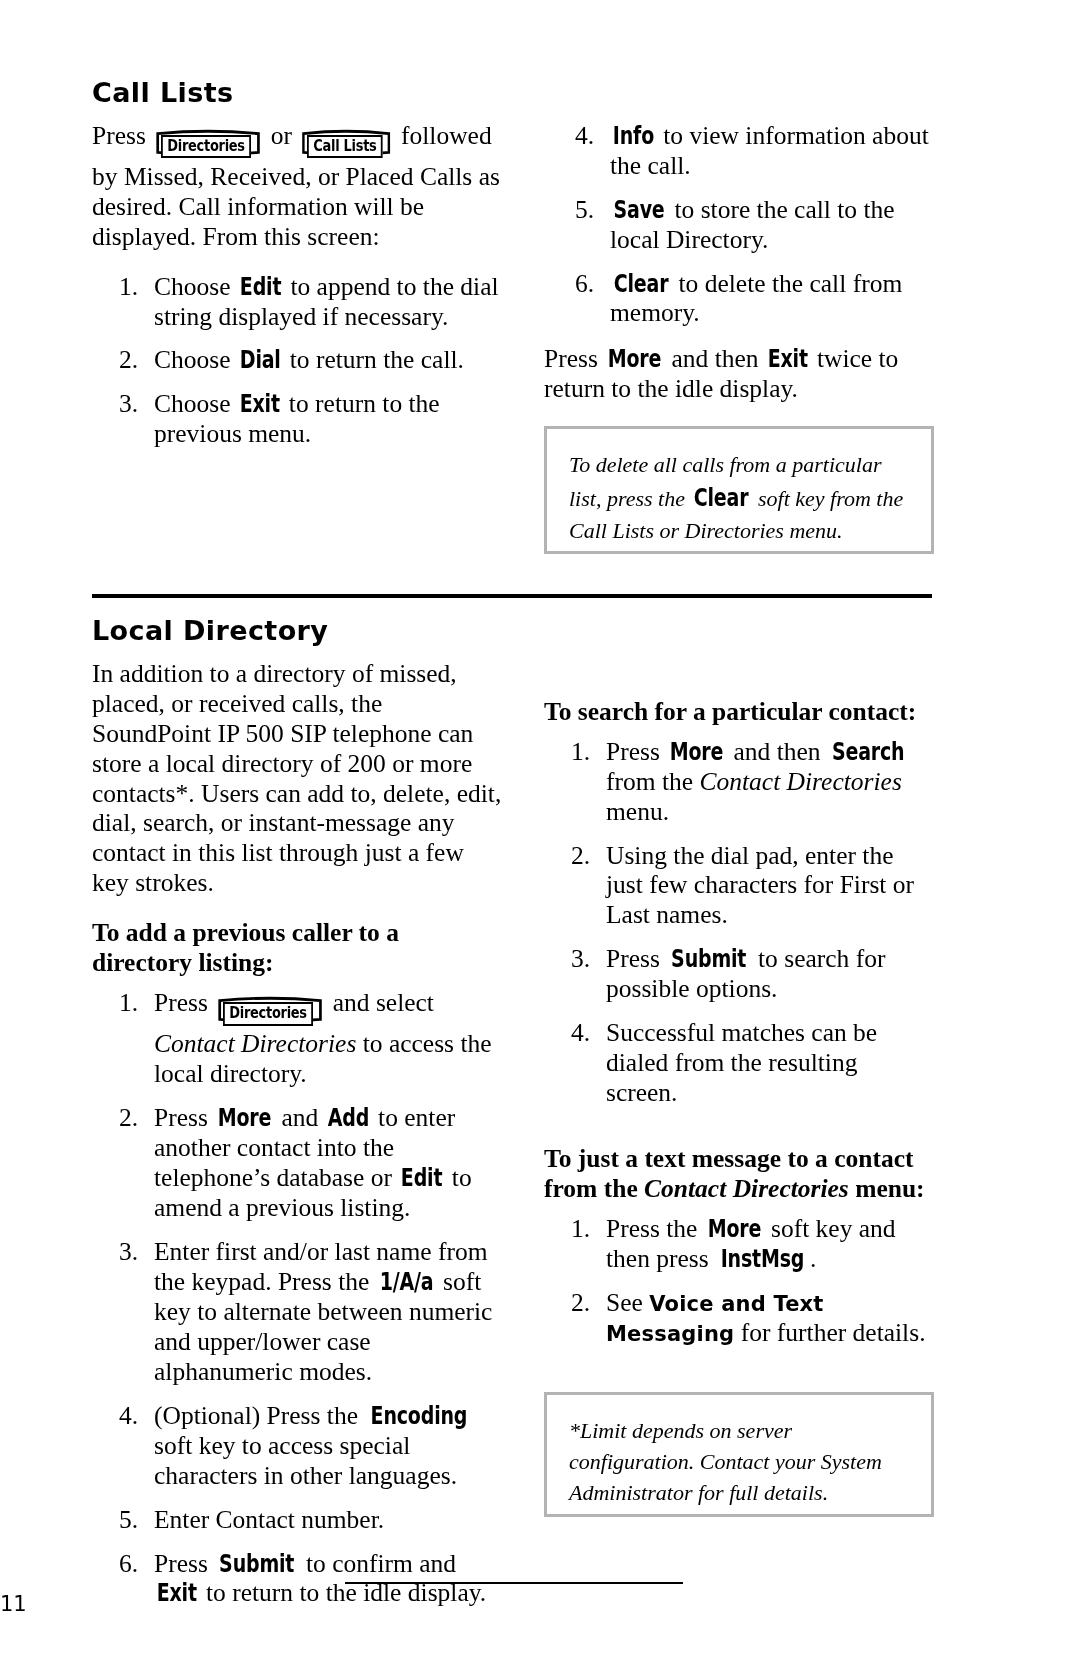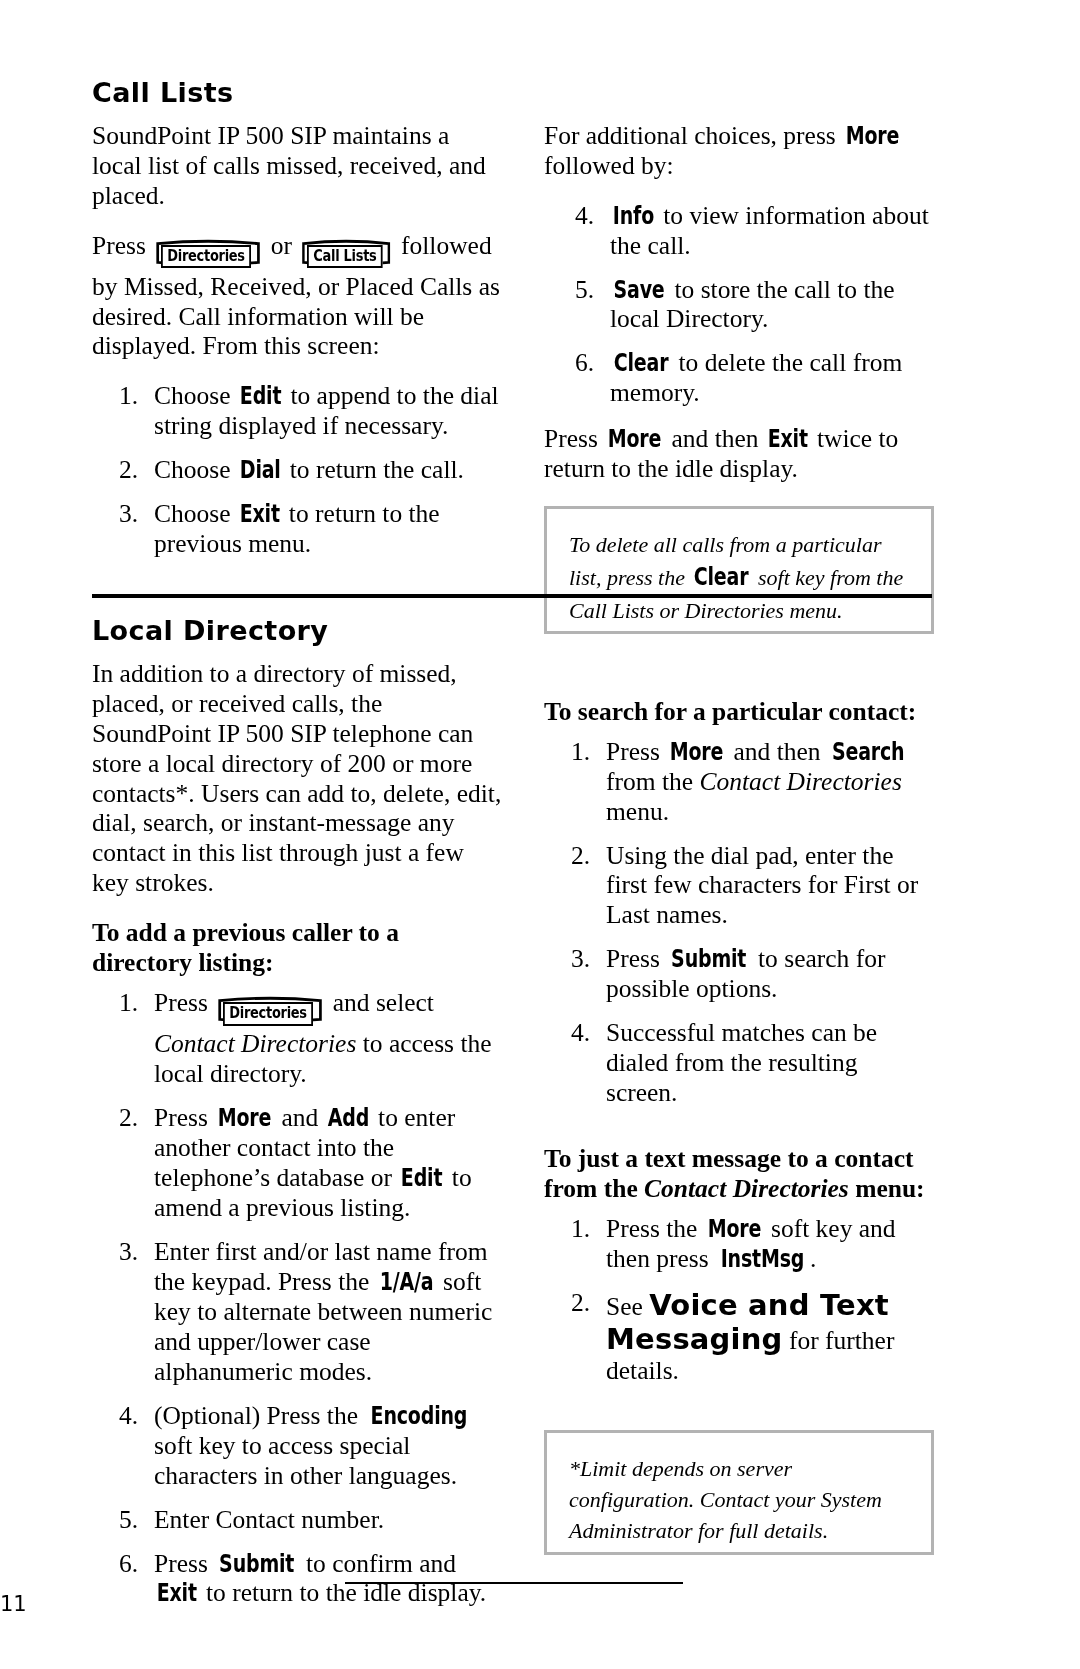--- a/index.html
+++ b/index.html
@@ -95,21 +95,21 @@
     font-weight: bold;
     font-size: 24px;
     letter-spacing: -0.2px;
     transform: scaleX(0.88);
     display: inline-block;
     transform-origin: center;
   }
   .sk-wide {
     font-family: "DejaVu Sans", sans-serif;
     font-weight: bold;
-    font-size: 29px;
+    font-size: 21px;
     letter-spacing: 0.2px;
   }
   .ital { font-style: italic; }
 
   
   .keycap {
     display: inline-block;
     position: relative;
     vertical-align: -7px;
     margin: 4px 3px;
@@ -181,21 +181,20 @@
 <body>
 
 <div class="page">
 
   <div class="section" style="top:78px;">
     <h1 class="section-title">Call Lists</h1>
 
     <div class="cols">
 
       <div class="col-left">
-        <p class="body">SoundPoint IP 500 SIP maintains a local list of calls missed, received, and placed.</p>
 
         <p class="body">
           <span>Press</span>
           <span class="keycap">
             <svg class="outer" viewBox="0 0 118 32" preserveAspectRatio="none">
               <path d="M3 6 Q 59 1 115 6 L115 26 Q 59 31 3 26 Z" fill="#ffffff" stroke="#000000" stroke-width="3"></path>
             </svg>
             <span class="inner">Directories</span>
           </span>
           <span>or</span>
@@ -215,23 +214,20 @@
           <li>
             <span class="num">2.</span><span>Choose </span><span class="sk">Dial</span><span> to return the call.</span>
           </li>
           <li>
             <span class="num">3.</span><span>Choose </span><span class="sk">Exit</span><span> to return to the previous menu.</span>
           </li>
         </ol>
       </div>
 
       <div class="col-right">
-        <p class="body">
-          <span>For additional choices, press </span><span class="sk">More</span><span> followed by:</span>
-        </p>
 
         <ol class="steps indent-deep">
           <li>
             <span class="num">4.</span><span class="sk">Info</span><span> to view information about the call.</span>
           </li>
           <li>
             <span class="num">5.</span><span class="sk">Save</span><span> to store the call to the local Directory.</span>
           </li>
           <li>
             <span class="num">6.</span><span class="sk">Clear</span><span> to delete the call from memory.</span>
@@ -296,21 +292,21 @@
       </div>
 
       <div class="col-right">
         <h3 class="sub" style="margin-top:38px;">To search for a particular contact:</h3>
 
         <ol class="steps">
           <li>
             <span class="num">1.</span><span>Press </span><span class="sk">More</span><span> and then </span><span class="sk">Search</span><span> from the </span><span class="ital">Contact Directories</span><span> menu.</span>
           </li>
           <li>
-            <span class="num">2.</span><span>Using the dial pad, enter the first few characters for First or Last names.</span>
+            <span class="num">2.</span><span>Using the dial pad, enter the just few characters for First or Last names.</span>
           </li>
           <li>
             <span class="num">3.</span><span>Press </span><span class="sk">Submit</span><span> to search for possible options.</span>
           </li>
           <li>
             <span class="num">4.</span><span>Successful matches can be dialed from the resulting screen.</span>
           </li>
         </ol>
 
         <h3 class="sub" style="margin-top:36px;">

